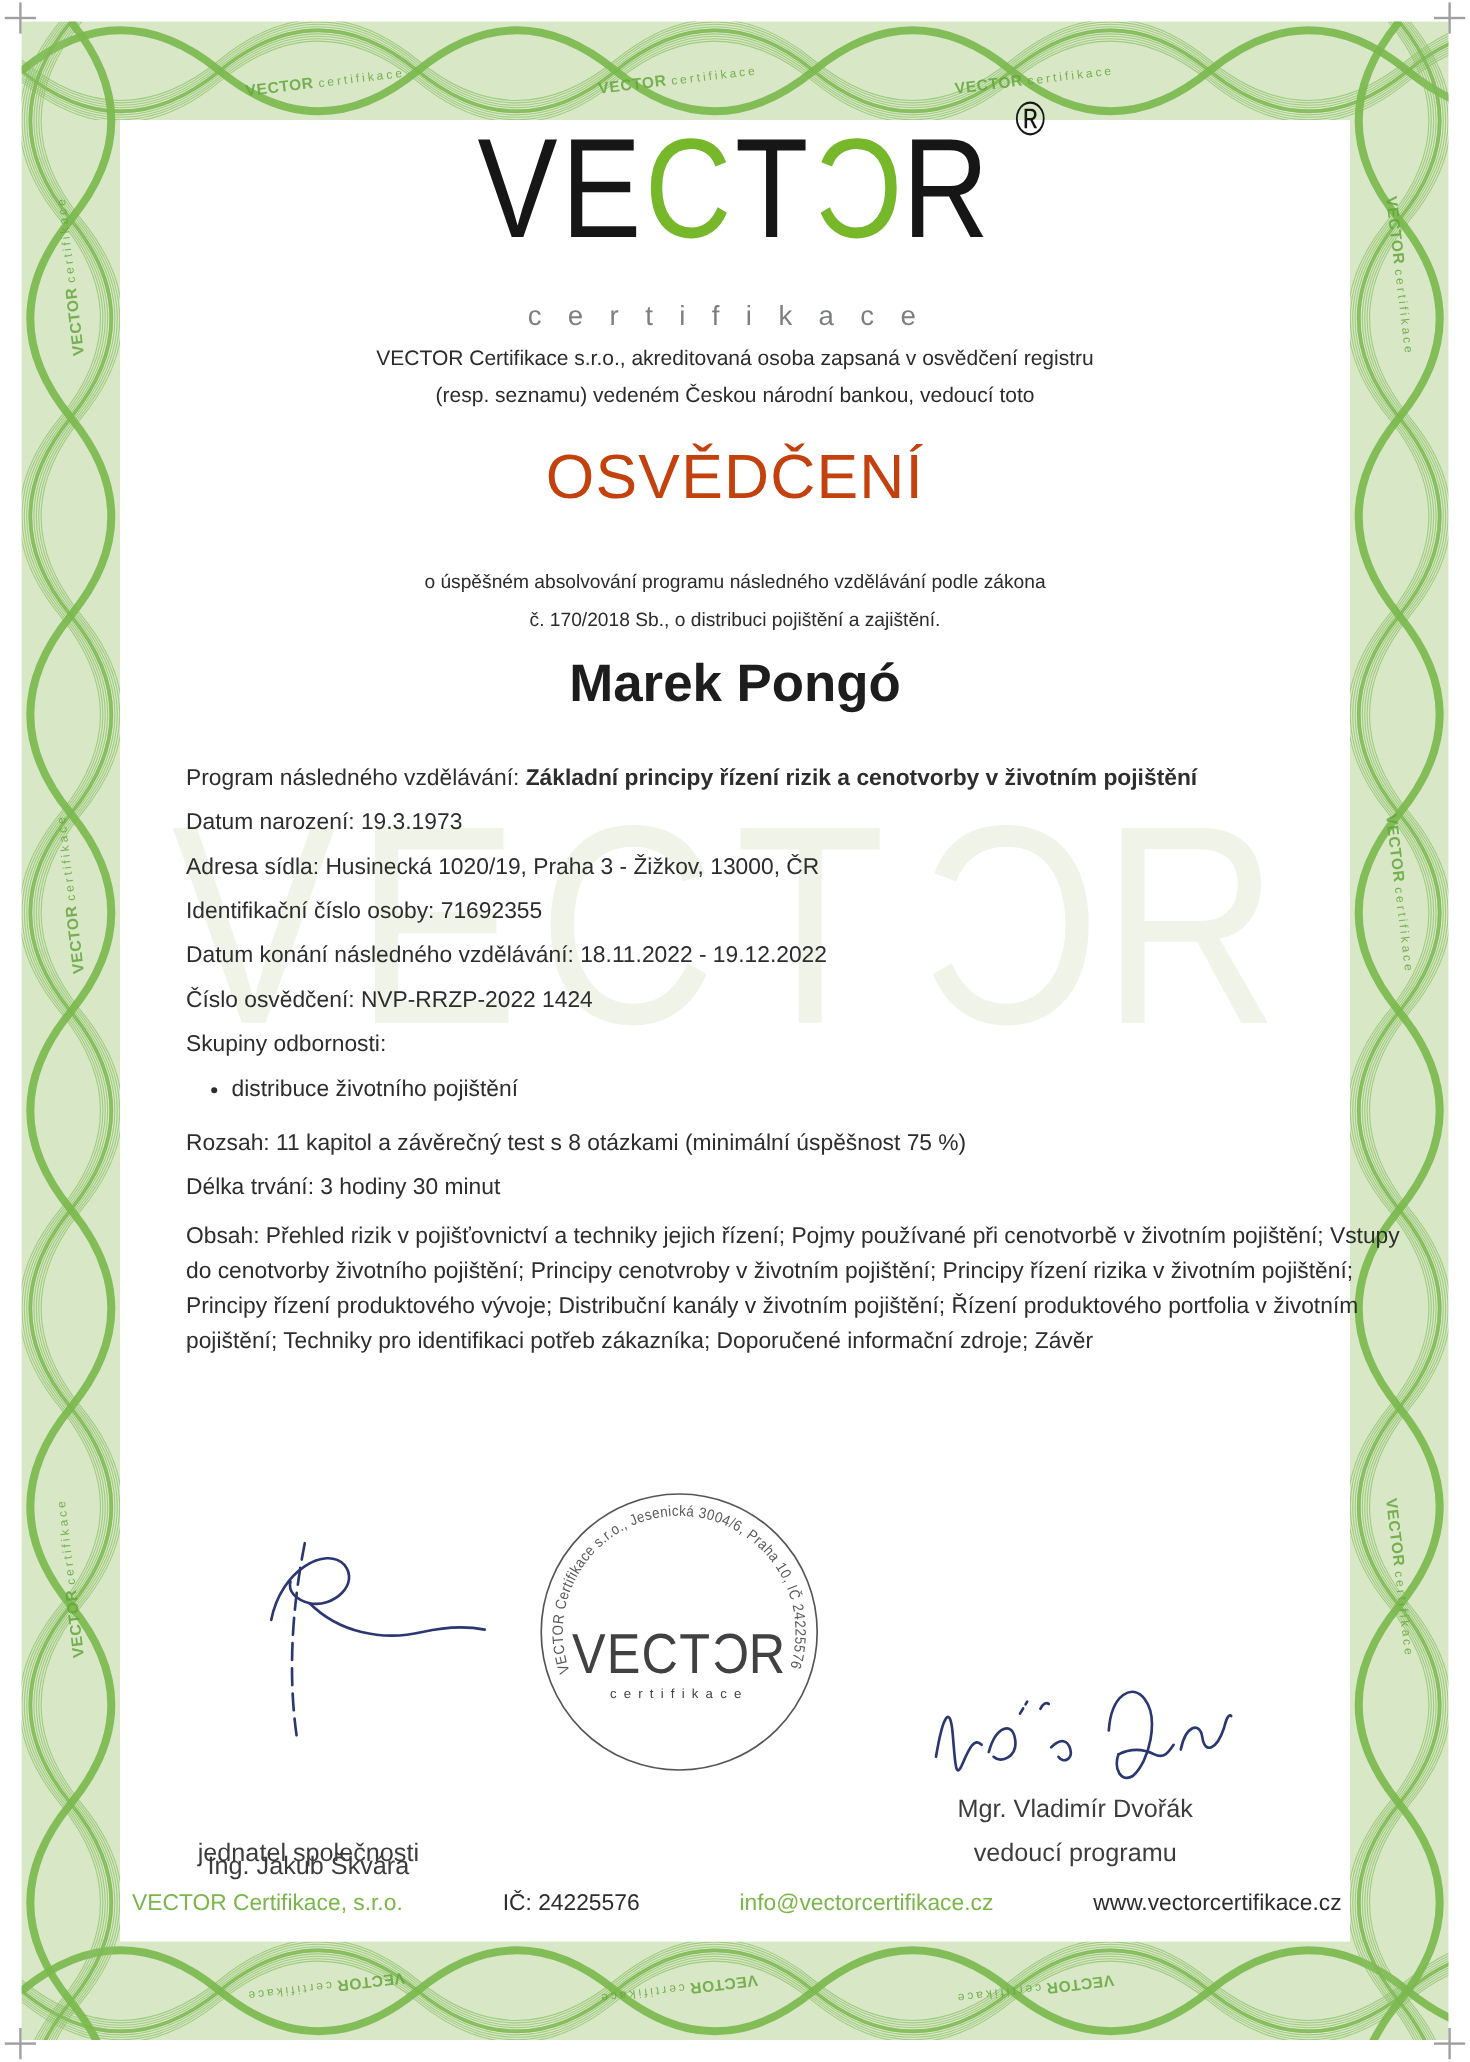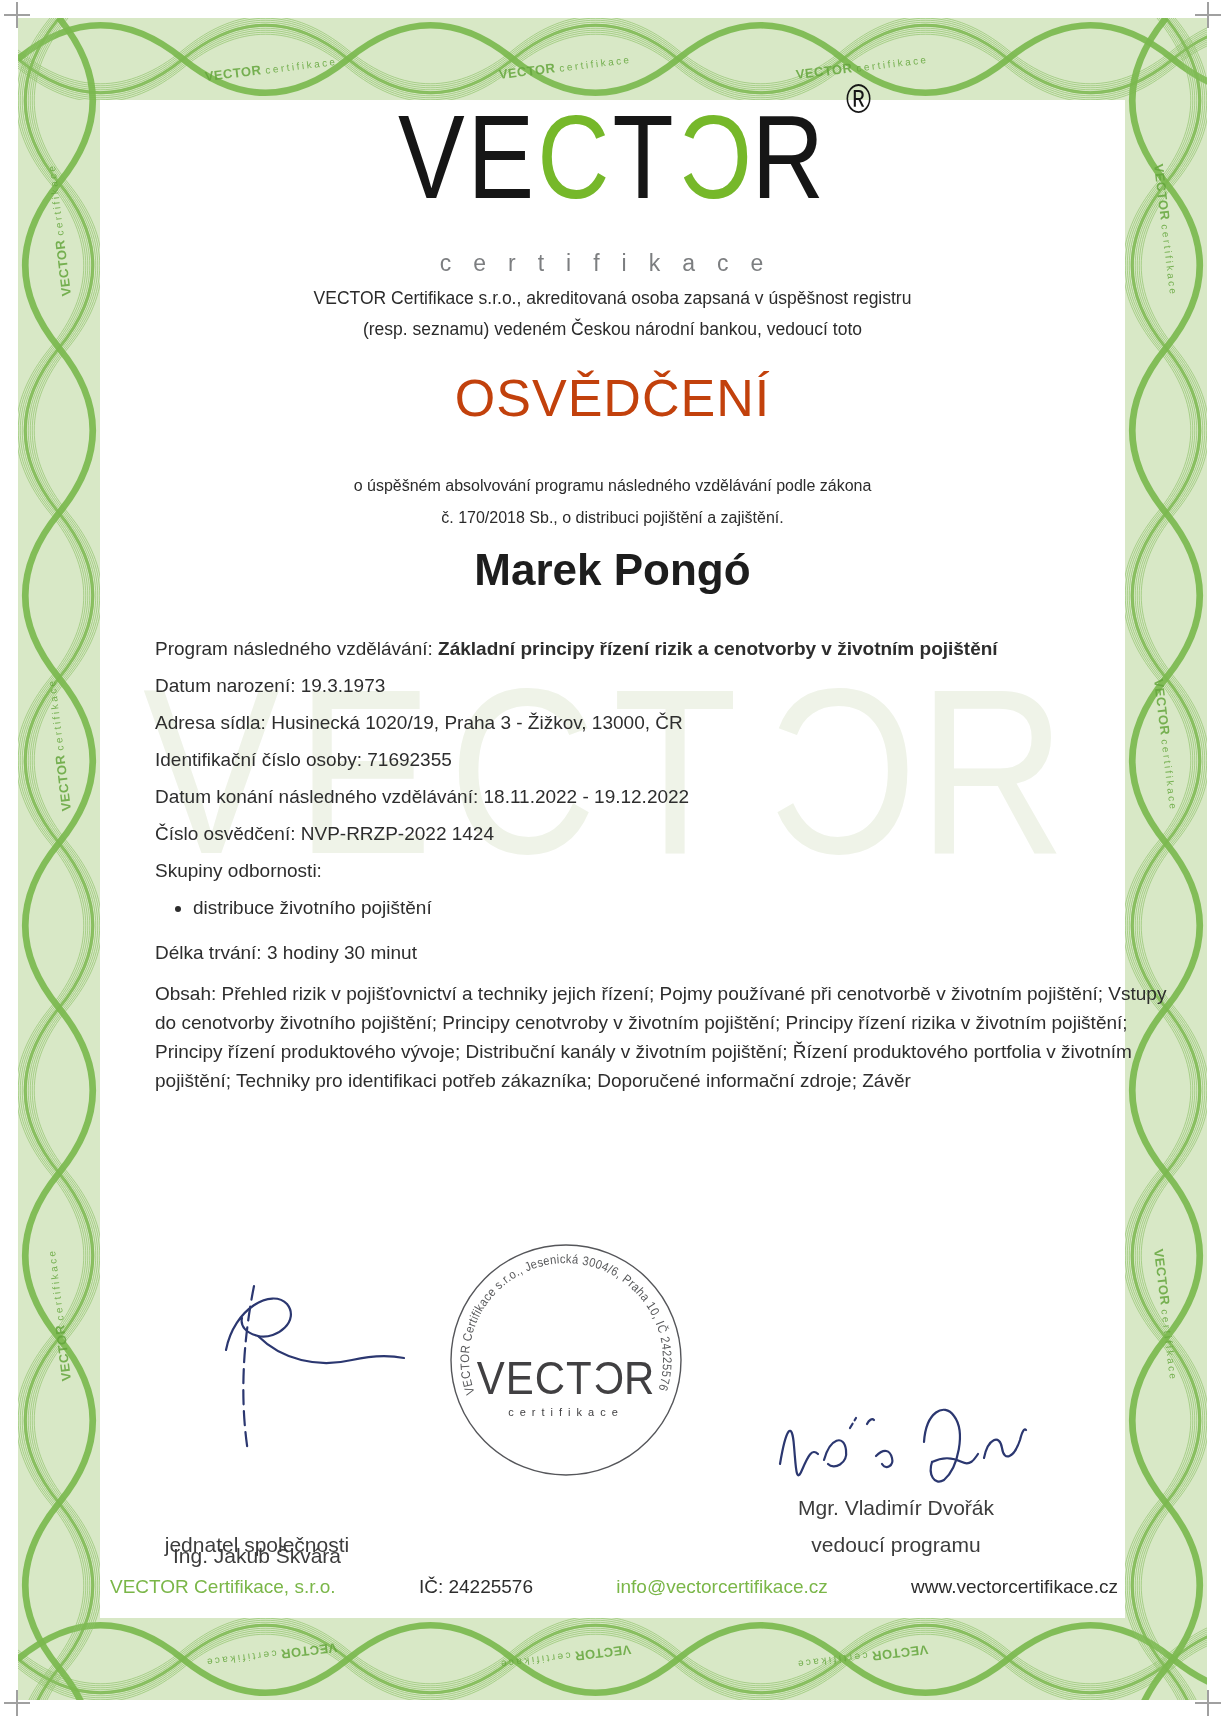--- a/index.html
+++ b/index.html
@@ -198,21 +198,21 @@
   <div class="watermark"><span>VE</span><span>C</span><span>T</span><span class="mirror">C</span><span>R</span></div>
 
   <div class="content">
 
     <div class="logo-wrap">
       <div class="logo-text"><span>VE</span><span class="green">C</span><span>T</span><span class="green mirror">C</span><span>R</span><span class="reg">®</span></div>
     </div>
     <div class="logo-sub">certifikace</div>
 
     <div class="issuer">
-      <div>VECTOR Certifikace s.r.o., akreditovaná osoba zapsaná v úspěšnost registru</div>
+      <div>VECTOR Certifikace s.r.o., akreditovaná osoba zapsaná v osvědčení registru</div>
       <div>(resp. seznamu) vedeném Českou národní bankou, vedoucí toto</div>
     </div>
 
     <div class="cert-title">OSVĚDČENÍ</div>
 
     <div class="about">
       <div>o úspěšném absolvování programu následného vzdělávání podle zákona</div>
       <div>č. 170/2018 Sb., o distribuci pojištění a zajištění.</div>
     </div>
 
@@ -222,20 +222,21 @@
       <p><span>Program následného vzdělávání: </span><span class="b">Základní principy řízení rizik a cenotvorby v životním pojištění</span></p>
       <p>Datum narození: 19.3.1973</p>
       <p>Adresa sídla: Husinecká 1020/19, Praha 3 - Žižkov, 13000, ČR</p>
       <p>Identifikační číslo osoby: 71692355</p>
       <p>Datum konání následného vzdělávání: 18.11.2022 - 19.12.2022</p>
       <p>Číslo osvědčení: NVP-RRZP-2022 1424</p>
       <p>Skupiny odbornosti:</p>
       <ul>
         <li>distribuce životního pojištění</li>
       </ul>
+      <p>Rozsah: 11 kapitol a závěrečný test s 8 otázkami (minimální úspěšnost 75 %)</p>
       <p>Délka trvání: 3 hodiny 30 minut</p>
       <p class="obsah">Obsah: Přehled rizik v pojišťovnictví a techniky jejich řízení; Pojmy používané při cenotvorbě v životním pojištění; Vstupy do cenotvorby životního pojištění; Principy cenotvroby v životním pojištění; Principy řízení rizika v životním pojištění; Principy řízení produktového vývoje; Distribuční kanály v životním pojištění; Řízení produktového portfolia v životním pojištění; Techniky pro identifikaci potřeb zákazníka; Doporučené informační zdroje; Závěr</p>
     </div>
 
     <svg class="sig-svg-left" width="240" height="180" viewBox="0 0 240 180">
       <g stroke="#2b3770" stroke-width="2.2" fill="none" stroke-linecap="round">
         <path d="M86,8 C78,48 70,110 80,174" stroke-dasharray="14 7"></path>
         <path d="M58,72 C66,30 104,10 119,26 C132,42 110,62 90,58 C78,55 72,48 74,40"></path>
         <path d="M90,58 C114,82 150,90 184,82 C210,76 226,78 236,80"></path>
       </g>

